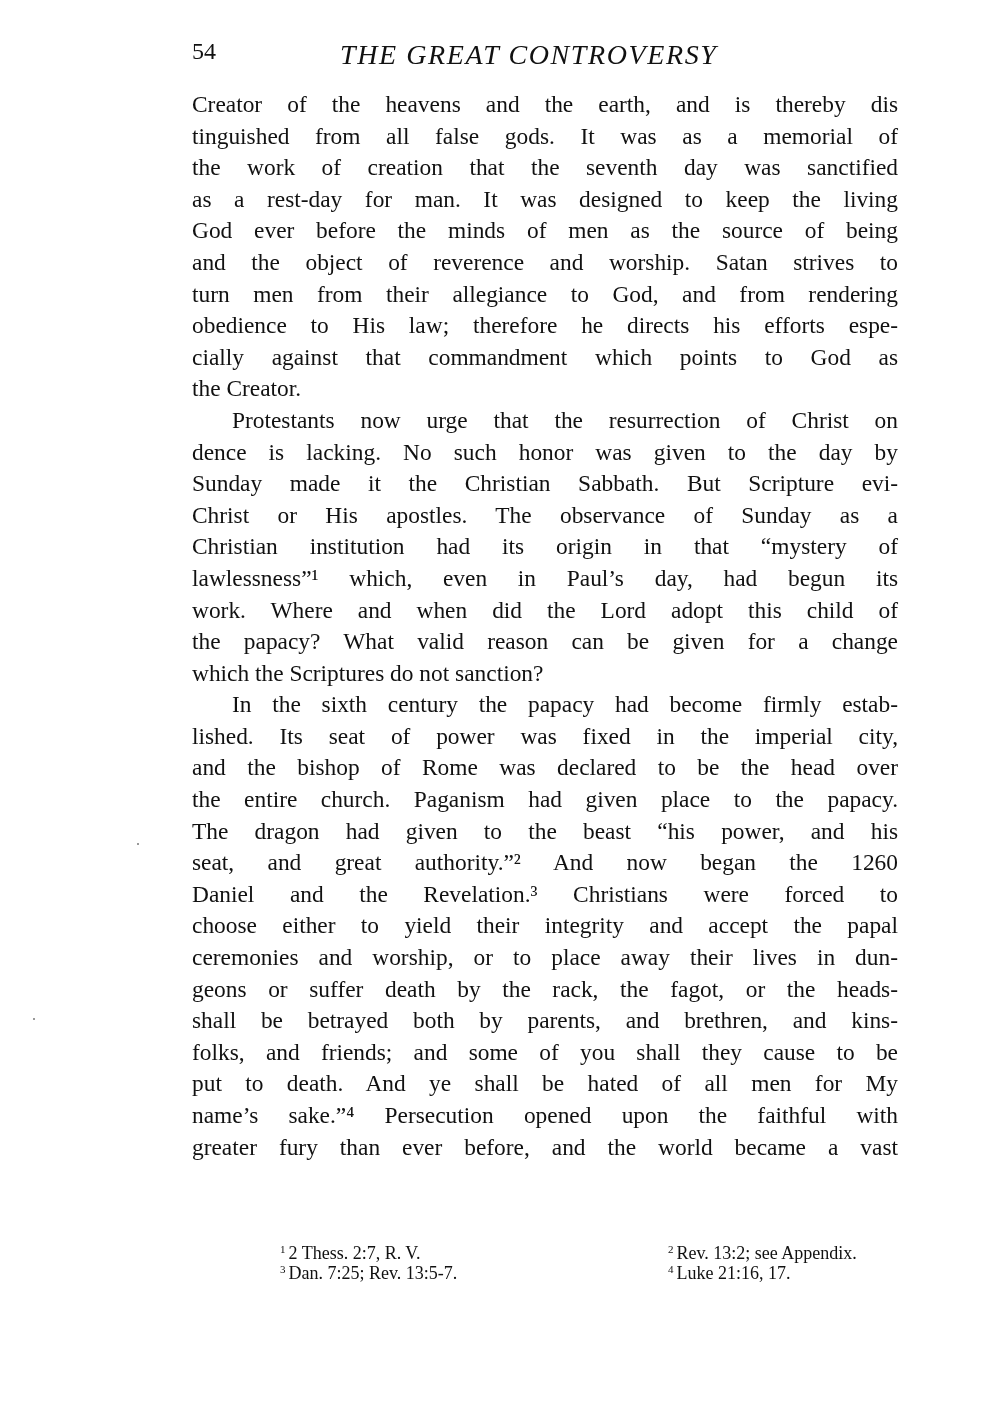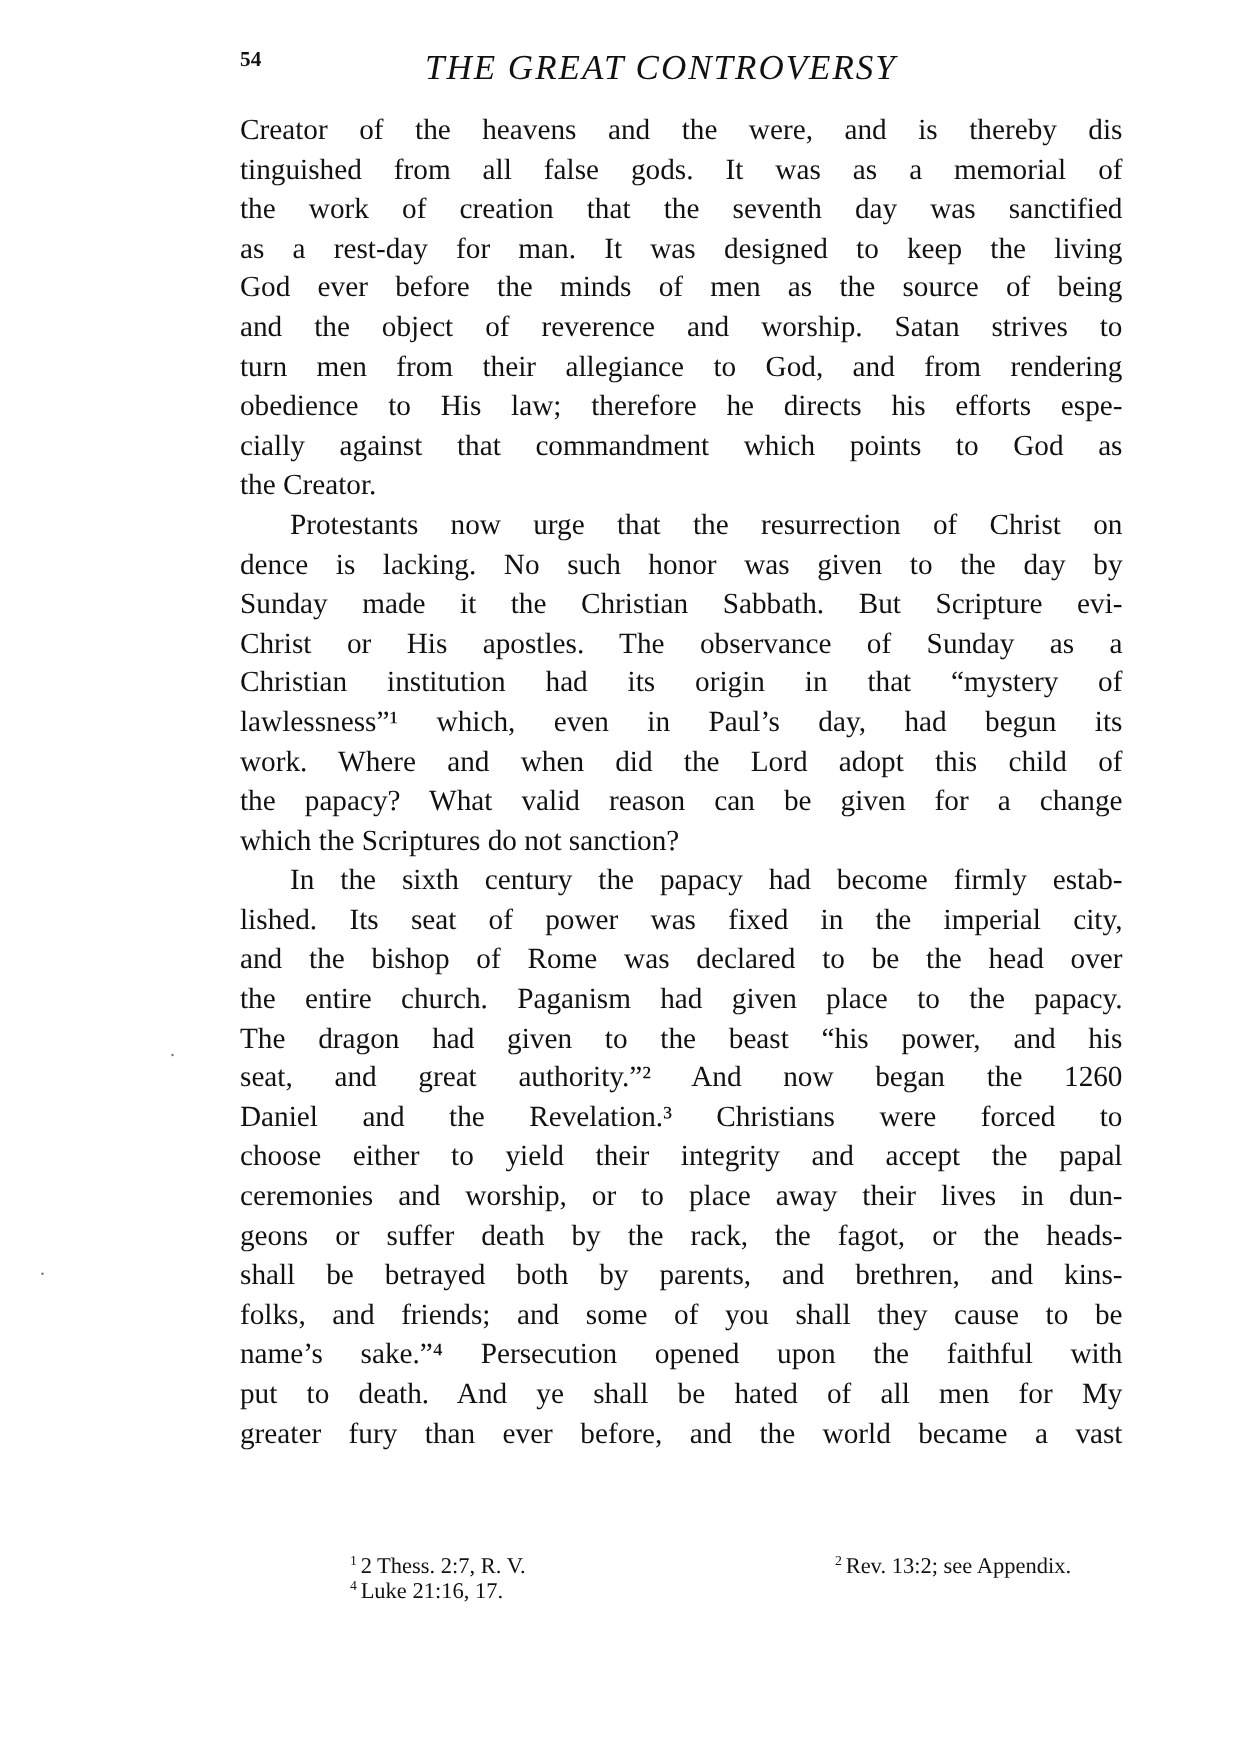--- a/index.html
+++ b/index.html
@@ -26,22 +26,22 @@
       position: absolute;
       top: 38px;
       left: 192px;
       width: 706px;
       height: 30px;
     }
     .page-number {
       position: absolute;
       left: 0;
       top: 0;
-      font-size: 17px;
-      font-weight: bold;
+      font-size: 24px;
+      font-weight: normal;
     }
     .book-title {
       position: absolute;
       left: 148px;
       top: 1px;
       font-size: 28px;
       font-style: italic;
       letter-spacing: 1.6px;
     }
     .body-text {
@@ -105,21 +105,21 @@
 <body>
 
 <div class="page">
 
   <div class="running-head">
     <span class="page-number">54</span>
     <span class="book-title">THE GREAT CONTROVERSY</span>
   </div>
 
   <div class="body-text" id="body-text">
-      <div class="line"><span class="line-text">Creator of the heavens and the were, and is thereby dis</span></div>
+      <div class="line"><span class="line-text">Creator of the heavens and the earth, and is thereby dis</span></div>
       <div class="line"><span class="line-text">tinguished from all false gods.  It was as a memorial of</span></div>
       <div class="line"><span class="line-text">the work of creation that the seventh day was sanctified</span></div>
       <div class="line"><span class="line-text">as a rest-day for man.  It was designed to keep the living</span></div>
       <div class="line"><span class="line-text">God ever before the minds of men as the source of being</span></div>
       <div class="line"><span class="line-text">and the object of reverence and worship.  Satan strives to</span></div>
       <div class="line"><span class="line-text">turn men from their allegiance to God, and from rendering</span></div>
       <div class="line"><span class="line-text">obedience to His law; therefore he directs his efforts espe-</span></div>
       <div class="line"><span class="line-text">cially against that commandment which points to God as</span></div>
       <div class="line last"><span class="line-text">the Creator.</span></div>
       <div class="line indent"><span class="line-text">Protestants now urge that the resurrection of Christ on</span></div>
@@ -136,30 +136,31 @@
       <div class="line"><span class="line-text">and the bishop of Rome was declared to be the head over</span></div>
       <div class="line"><span class="line-text">the entire church.  Paganism had given place to the papacy.</span></div>
       <div class="line"><span class="line-text">The dragon had given to the beast “his power, and his</span></div>
       <div class="line"><span class="line-text">seat, and great authority.”²  And now began the 1260</span></div>
       <div class="line"><span class="line-text">Daniel and the Revelation.³  Christians were forced to</span></div>
       <div class="line"><span class="line-text">choose either to yield their integrity and accept the papal</span></div>
       <div class="line"><span class="line-text">ceremonies and worship, or to place away their lives in dun-</span></div>
       <div class="line"><span class="line-text">geons or suffer death by the rack, the fagot, or the heads-</span></div>
       <div class="line"><span class="line-text">shall be betrayed both by parents, and brethren, and kins-</span></div>
       <div class="line"><span class="line-text">folks, and friends; and some of you shall they cause to be</span></div>
+      <div class="line"><span class="line-text">put to death.  And ye shall be hated of all men for My</span></div>
       <div class="line"><span class="line-text">name’s sake.”⁴  Persecution opened upon the faithful with</span></div>
-      <div class="line"><span class="line-text">put to death.  And ye shall be hated of all men for My</span></div>
       <div class="line"><span class="line-text">greater fury than ever before, and the world became a vast</span></div>
     </div>
 
   <div class="footnotes">
     <div class="fn-row">
       <span class="fn fn-left"><span class="fn-mark">1</span><span>2 Thess. 2:7, R. V.</span></span>
       <span class="fn fn-right"><span class="fn-mark">2</span><span>Rev. 13:2; see Appendix.</span></span>
     </div>
     <div class="fn-row">
+      <span class="fn fn-left"><span class="fn-mark">3</span><span>Dan. 7:25; Rev. 13:5-7.</span></span>
       <span class="fn fn-right"><span class="fn-mark">4</span><span>Luke 21:16, 17.</span></span>
     </div>
   </div>
 
   <span class="margin-dot" style="left:137px; top:843px;"></span>
   <span class="margin-dot" style="left:33px; top:1018px;"></span>
 </div>
 
 </body></html>

